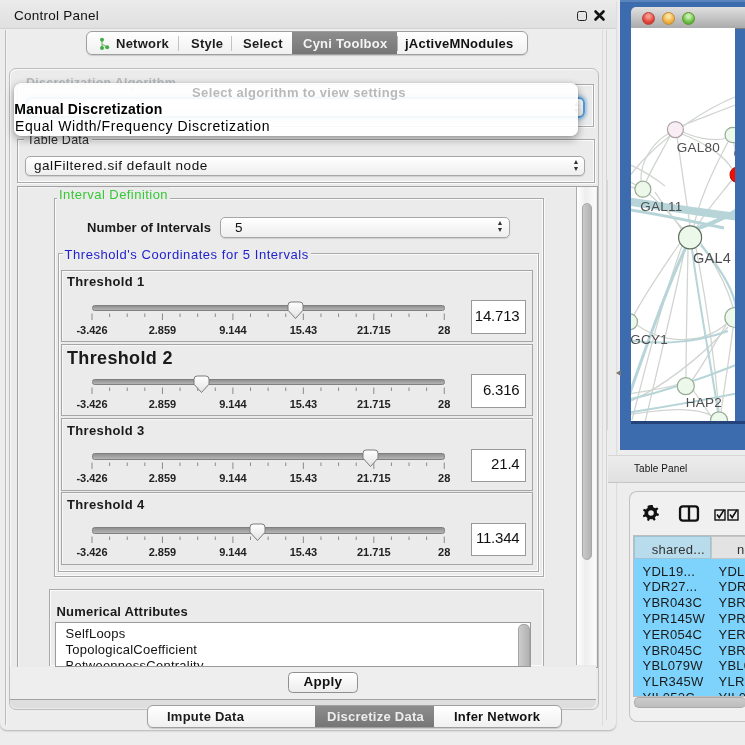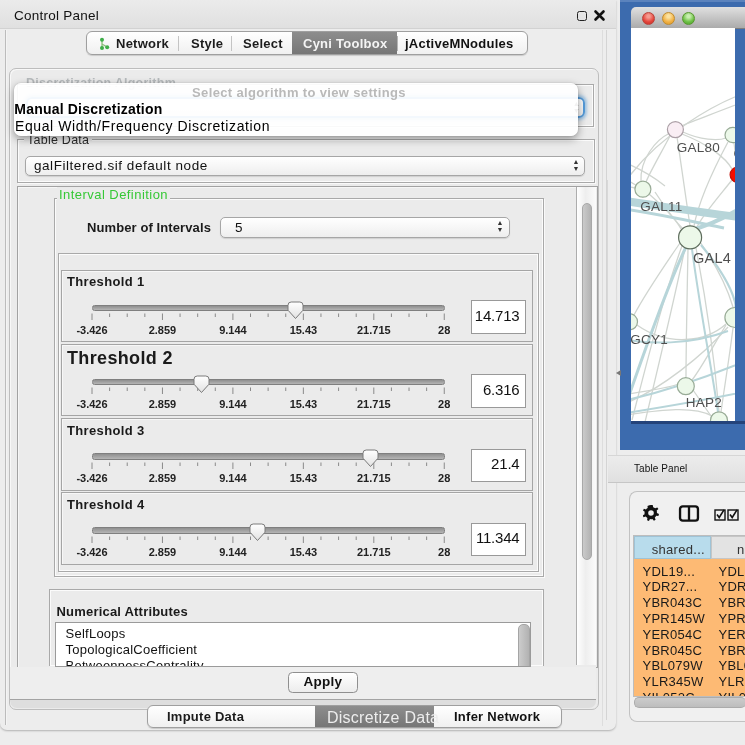--- a/index.html
+++ b/index.html
@@ -59,20 +59,21 @@
 
   <div class="abs etched" style="left:54px;top:198px;width:488px;height:377px;"></div>
   <div class="abs" style="left:57px;top:187px;font-size:13px;color:#36c836;background:#ebebeb;padding:0 2px;letter-spacing:0.45px;">Interval Definition</div>
 
   <div class="abs" style="left:87px;top:220px;font-size:13px;font-weight:700;color:#1a1a1a;letter-spacing:0.1px;">Number of Intervals</div>
   <div class="abs" style="left:220px;top:217px;width:288px;height:18.5px;border-radius:5px;background:linear-gradient(#ffffff,#eeeeee);border:1px solid #a6a6a6;box-shadow:0 1px 1px rgba(0,0,0,.12);"></div>
   <div class="abs" style="left:235px;top:219.5px;font-size:13.5px;color:#111;">5</div>
   <div class="abs" style="left:496.5px;top:220px;color:#333;font-size:7px;line-height:6.6px;">▲<br>▼</div>
 
   <div class="abs etched" style="left:57.5px;top:253px;width:479px;height:317px;"></div>
+  <div class="abs" style="left:62.5px;top:246.5px;font-size:13px;color:#2222cc;background:#ebebeb;padding:0 2px;letter-spacing:0.55px;">Threshold's Coordinates for 5 Intervals</div>
 
   <div class="abs" style="left:61px;top:269.5px;width:470px;height:70.5px;border:1px solid #a5a5a5;box-shadow:inset 1px 1px 0 #f7f7f7;"></div>
   <div class="abs" style="left:67px;top:274.0px;font-size:13px;font-weight:700;color:#1a1a1a;letter-spacing:0.35px;">Threshold 1</div>
   <div class="abs" style="left:92px;top:304.5px;width:351px;height:4.5px;border-radius:2.5px;background:linear-gradient(#8f8f8f,#b5b5b5);border:0.5px solid #7f7f7f;"></div>
   <svg class="abs" style="left:91px;top:313.0px" width="355" height="8" viewBox="0 0 355 8">
       <line x1="1.00" y1="0.5" x2="1.00" y2="7" stroke="#8a8a8a" stroke-width="1"></line>
       <line x1="18.61" y1="0.5" x2="18.61" y2="4" stroke="#8a8a8a" stroke-width="1"></line>
       <line x1="36.23" y1="0.5" x2="36.23" y2="4" stroke="#8a8a8a" stroke-width="1"></line>
       <line x1="53.84" y1="0.5" x2="53.84" y2="4" stroke="#8a8a8a" stroke-width="1"></line>
       <line x1="71.45" y1="0.5" x2="71.45" y2="7" stroke="#8a8a8a" stroke-width="1"></line>
@@ -255,21 +256,21 @@
   <div class="abs" style="left:268px;top:672px;width:68px;height:18.5px;border-radius:4.5px;background:linear-gradient(#ffffff,#ececec);border:1px solid #8f8f8f;text-align:center;font-size:13.5px;font-weight:600;color:#111;line-height:18px;margin-left:20px;">Apply</div>
 
   <div class="abs" style="left:4.5px;top:30px;width:1px;height:695px;background:#bcbcbc;"></div>
   <div class="abs" style="left:5.5px;top:30px;width:1px;height:695px;background:#f4f4f4;"></div>
   <div class="abs" style="left:601.5px;top:30px;width:1px;height:696px;background:#dddddd;"></div>
   <div class="abs" style="left:606px;top:30px;width:1px;height:690px;background:#d4d4d4;"></div>
 
   <div class="abs" style="left:147px;top:705px;width:413px;height:20.5px;background:linear-gradient(#ffffff,#f0f0f0);border:1px solid #9f9f9f;border-radius:6px;box-shadow:0 1px 1px rgba(0,0,0,.15);overflow:hidden;">
     <div class="abs" style="left:167px;top:0;width:119px;height:21px;background:linear-gradient(#8d8d8d,#767676);"></div>
     <div class="abs" style="left:19px;top:2.5px;font-size:13px;font-weight:600;color:#1c1c1c;">Impute Data</div>
-    <div class="abs" style="left:179px;top:2.5px;font-size:16px;font-weight:400;color:#ededed;">Discretize Data</div>
+    <div class="abs" style="left:179px;top:2.5px;font-size:13px;font-weight:700;color:#ededed;">Discretize Data</div>
     <div class="abs" style="left:306px;top:2.5px;font-size:13px;font-weight:600;color:#111;">Infer Network</div>
   </div>
 </div>
 
 <div class="abs" style="left:13.5px;top:83px;width:564px;height:52.5px;background:rgba(255,255,255,.93);border-radius:7px;box-shadow:0 3px 9px rgba(0,0,0,.38), 0 0 1px rgba(0,0,0,.3);"></div>
 <div class="abs" style="left:13.5px;top:84.5px;width:564px;text-align:center;font-size:13px;font-weight:600;color:#b9b9b9;letter-spacing:0.35px;padding-left:7px;box-sizing:border-box;">Select algorithm to view settings</div>
 <div class="abs" style="left:14.3px;top:100.5px;font-size:14px;font-weight:700;color:#000;letter-spacing:0.2px;">Manual Discretization</div>
 <div class="abs" style="left:15px;top:117.5px;font-size:14px;color:#000;letter-spacing:0.6px;">Equal Width/Frequency Discretization</div>
 
 <div class="abs" id="netwin" style="left:620px;top:0;width:125px;height:450px;background:#3c6bae;overflow:hidden;">
@@ -373,21 +374,21 @@
   <rect x="1.5" y="1.5" width="20" height="16" rx="3" fill="none" stroke="#111" stroke-width="2.6"></rect>
   <line x1="11.5" y1="1.5" x2="11.5" y2="17.5" stroke="#111" stroke-width="2.6"></line>
 </svg>
 <svg class="abs" style="left:714px;top:509px" width="26" height="12" viewBox="0 0 26 12">
   <rect x="1" y="1" width="10" height="10" fill="none" stroke="#111" stroke-width="1.4"></rect>
   <path d="M3 5.5 L5.2 8.5 L10 0.8" stroke="#111" stroke-width="1.6" fill="none"></path>
   <rect x="14" y="1" width="10" height="10" fill="none" stroke="#111" stroke-width="1.4"></rect>
   <path d="M16 5.5 L18.2 8.5 L23 0.8" stroke="#111" stroke-width="1.6" fill="none"></path>
 </svg>
 
-<div class="abs" style="left:633px;top:534.5px;width:112px;height:160.5px;background:#fdba74;border:1px solid #bdbdbd;border-right:none;overflow:hidden;">
+<div class="abs" style="left:633px;top:534.5px;width:112px;height:160.5px;background:#7dd3fc;border:1px solid #bdbdbd;border-right:none;overflow:hidden;">
   <div class="abs" style="left:0;top:0;width:75px;height:21px;background:#b8dcec;border:1px solid #9fc3d6;"></div>
   <div class="abs" style="left:76.5px;top:0;width:36px;height:21px;background:#e3e3e3;border:1px solid #c6c6c6;"></div>
   <div class="abs" style="left:17.7px;top:6px;font-size:13px;color:#333;letter-spacing:0.3px;">shared...</div>
   <div class="abs" style="left:103px;top:6px;font-size:13px;color:#333;letter-spacing:0.3px;">name</div>
   <div class="abs" style="left:8.5px;top:28.0px;font-size:13px;color:#1a1a1a;">YDL19...</div>
   <div class="abs" style="left:84.5px;top:28.0px;font-size:13px;color:#1a1a1a;white-space:nowrap;">YDL190C</div>
   <div class="abs" style="left:8.5px;top:43.8px;font-size:13px;color:#1a1a1a;">YDR27...</div>
   <div class="abs" style="left:84.5px;top:43.8px;font-size:13px;color:#1a1a1a;white-space:nowrap;">YDR277C</div>
   <div class="abs" style="left:8.5px;top:59.6px;font-size:13px;color:#1a1a1a;">YBR043C</div>
   <div class="abs" style="left:84.5px;top:59.6px;font-size:13px;color:#1a1a1a;white-space:nowrap;">YBR043C</div>

